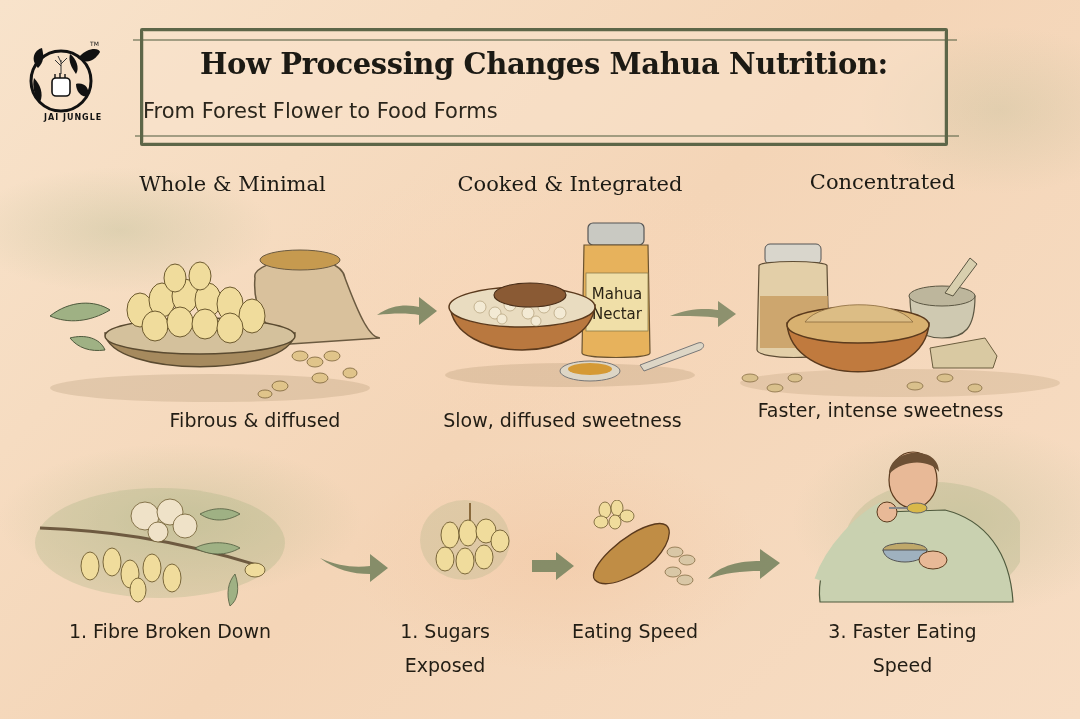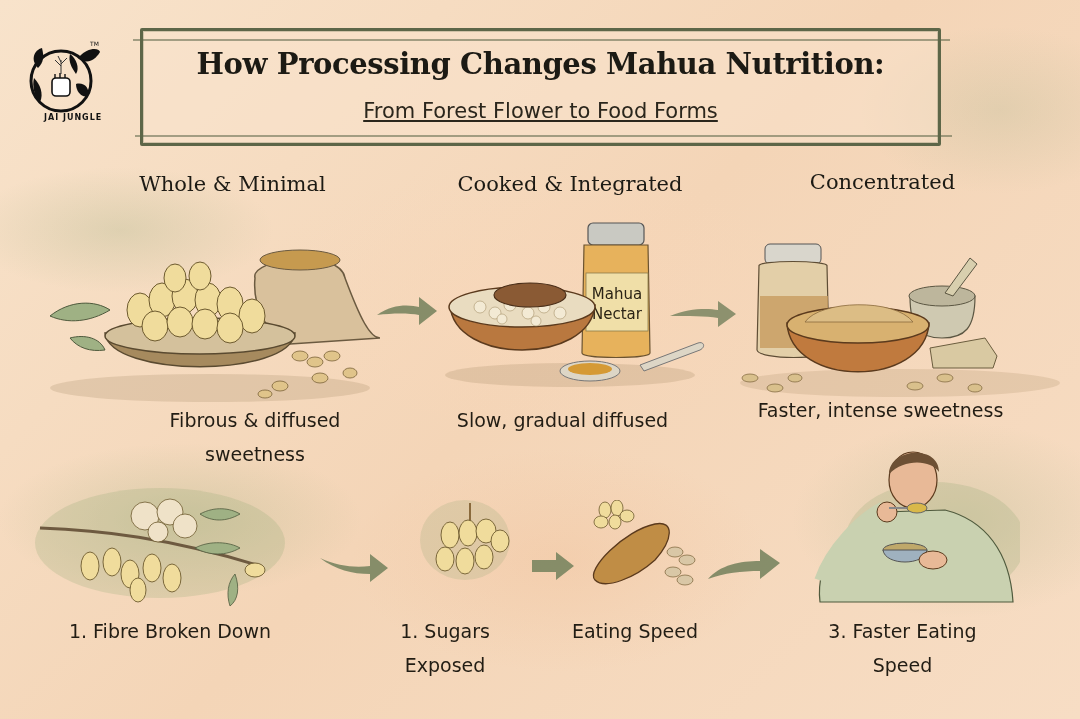--- a/index.html
+++ b/index.html
@@ -19,34 +19,35 @@
         radial-gradient(ellipse 300px 160px at 560px 560px, rgba(240,190,150,0.35), transparent 70%),
         radial-gradient(ellipse 420px 200px at 540px 300px, rgba(250,215,185,0.45), transparent 70%),
         linear-gradient(135deg, #f8e3cb 0%, #f4d5b7 50%, #f7ddc4 100%);
     }
     .logo { position: absolute; left: 20px; top: 38px; width: 86px; height: 86px; }
     .banner {
       position: absolute; left: 140px; top: 28px; width: 795px; height: 112px;
       border: 3px solid #5d6648; border-radius: 2px;
       box-shadow: inset 0 0 0 1px rgba(93,102,72,0.25);
       background: rgba(250,228,206,0.5);
+      padding-left: 7px;
     }
     .banner::before, .banner::after {
       content: ""; position: absolute; height: 2px; background: #5d6648; opacity: .55;
     }
     .banner::before { left: -10px; right: -12px; top: 8px; }
     .banner::after { left: -8px; right: -14px; bottom: 6px; }
     .title {
       position: absolute; left: 0; right: 0; top: 16px; text-align: center;
       font-family: "DejaVu Serif", serif; font-weight: bold; font-size: 29px;
       letter-spacing: -0.4px; color: #1c1a14;
     }
     .subtitle {
-      position: absolute; left: 0; right: 0; top: 68px; text-align: center;
-      font-family: "DejaVu Sans", sans-serif; font-size: 21px; color: #2b261c; text-decoration: underline;
+      position: absolute; left: 0; right: 0; top: 68px; text-align: left;
+      font-family: "DejaVu Sans", sans-serif; font-size: 21px; color: #2b261c;
     }
     .colhead {
       position: absolute; text-align: center;
       font-family: "DejaVu Serif", serif; font-size: 21px; line-height: 32px; color: #1c1a14;
     }
     .caption {
       position: absolute; text-align: center;
       font-family: "DejaVu Sans", sans-serif; font-size: 19px; line-height: 34px; color: #221d14;
     }
     .illus { position: absolute; }
@@ -190,23 +191,22 @@
       <ellipse cx="60" cy="140" rx="7" ry="4"></ellipse>
         <ellipse cx="180" cy="148" rx="8" ry="4"></ellipse>
       <ellipse cx="210" cy="140" rx="8" ry="4"></ellipse>
         <ellipse cx="240" cy="150" rx="7" ry="4"></ellipse>
     </g>
   </svg>
 </div>
 
 <div class="caption" style="left:140px; top:403px; width:230px;">
   <div>Fibrous &amp; diffused</div>
-  <div>sweetness</div>
-</div>
-<div class="caption" style="left:420px; top:403px; width:285px;">Slow, gradual diffused</div>
+</div>
+<div class="caption" style="left:420px; top:403px; width:285px;">Slow, diffused sweetness</div>
 <div class="caption" style="left:738px; top:393px; width:285px;">Faster, intense sweetness</div>
 
 <div class="illus" style="left:30px; top:478px; width:260px; height:130px;">
   <svg width="260" height="130" viewBox="0 0 260 130">
     <ellipse cx="130" cy="65" rx="125" ry="55" fill="rgba(150,170,120,0.25)"></ellipse>
     <path d="M10 50 C70 52, 140 60, 230 88" stroke="#6e5a40" stroke-width="3" fill="none"></path>
     <g fill="#efe2c8" stroke="#6d5a2f" stroke-width="0.8">
       <circle cx="115" cy="38" r="14"></circle>
         <circle cx="140" cy="34" r="13"></circle>
         <circle cx="155" cy="48" r="12"></circle>

